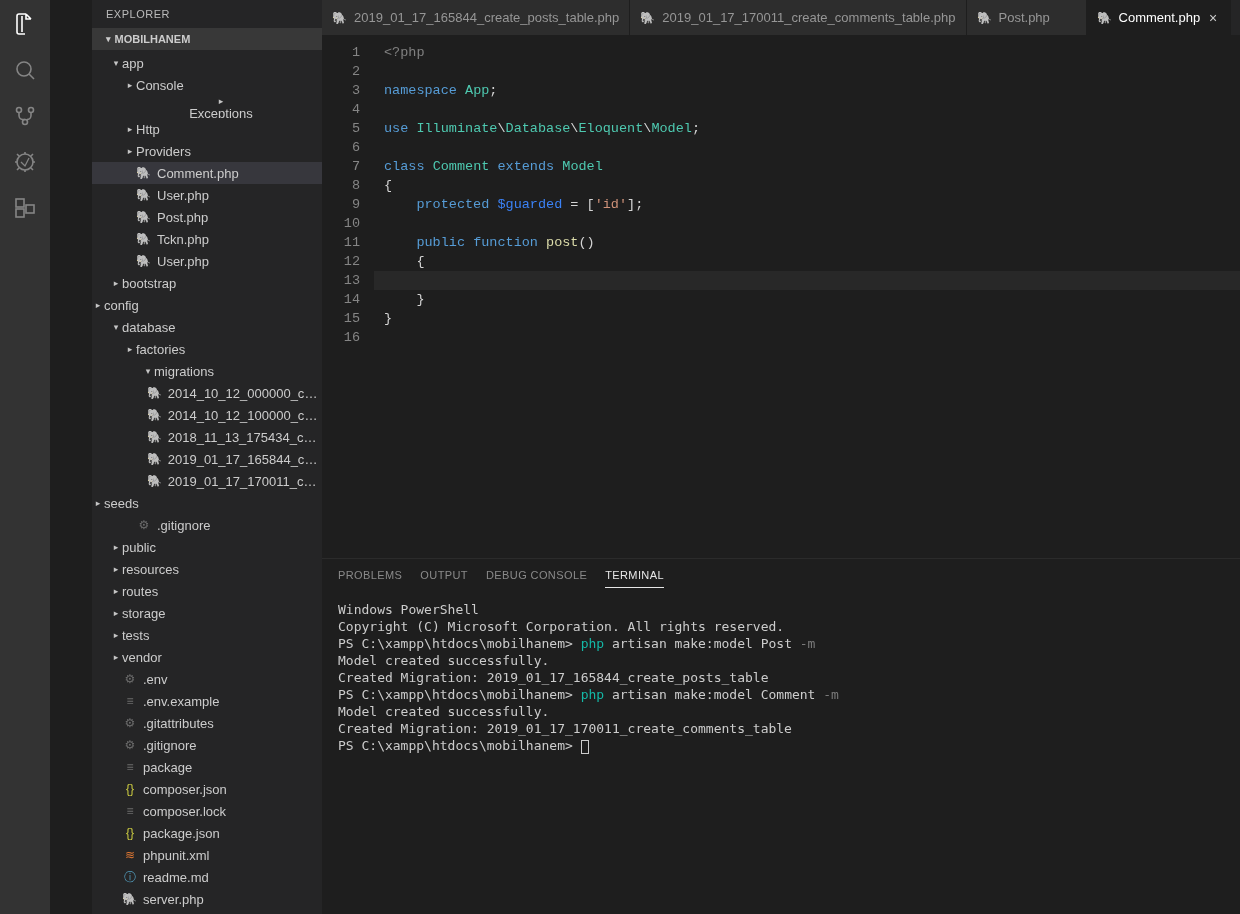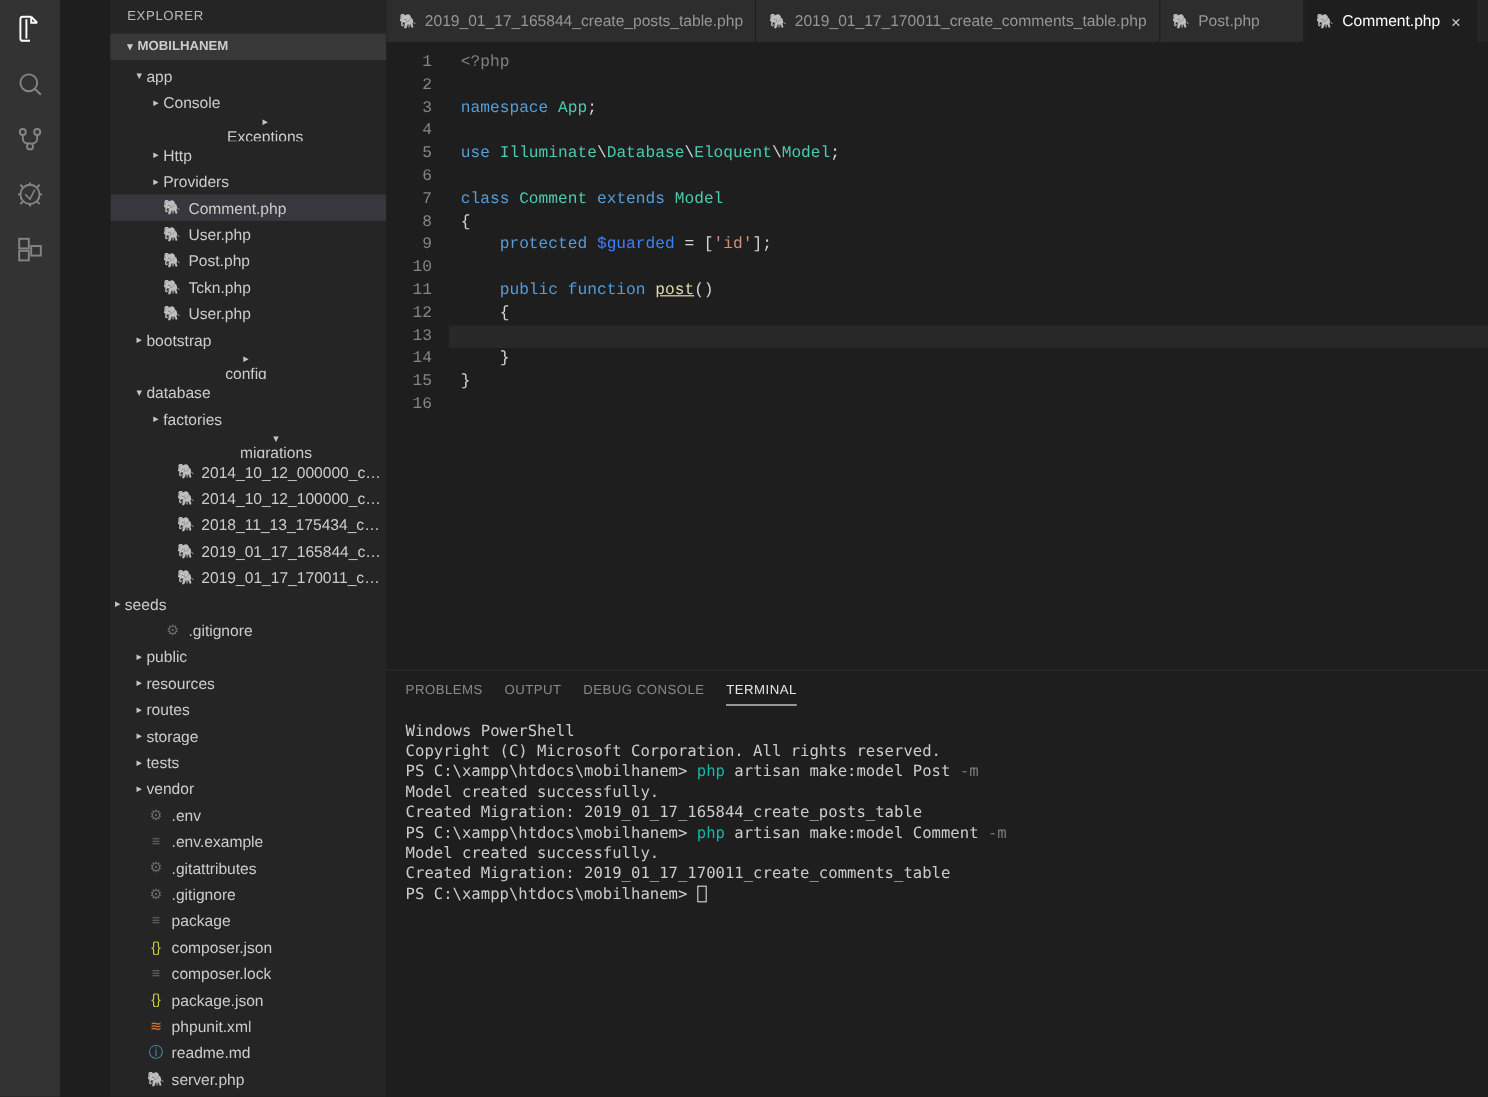--- a/index.html
+++ b/index.html
@@ -51,21 +51,21 @@
 .gutter .ln { height: 19px; }
 .code { flex: 1; padding: 8px 0 8px 10px; white-space: pre; color: #d4d4d4; position: relative; }
 .codeline { height: 19px; }
 .currentline { position: absolute; left: 0; right: 0; height: 19px; background: #282828; pointer-events: none; }
 
 
 .t-tag { color: #808080; }
 .t-kwblue { color: #569cd6; }
 .t-type { color: #4ec9b0; }
 .t-ns { color: #4ec9b0; }
-.t-func { color: #dcdcaa; text-decoration: underline; }
+.t-func { color: #dcdcaa; }
 .t-var { color: #3b82f6; }
 .t-brace { color: #d4d4d4; }
 .t-punct { color: #d4d4d4; }
 .t-str { color: #ce9178; }
 .t-purple { color: #c586c0; }
 
 
 .panel { height: 356px; border-top: 1px solid #2b2b2b; display: flex; flex-direction: column; background: #1e1e1e; }
 .panel-tabs { height: 32px; display: flex; align-items: center; gap: 18px; padding: 0 16px; }
 .panel-tab { font-size: 11px; color: #8a8a8a; letter-spacing: 0.4px; padding: 6px 0; cursor: pointer; border-bottom: 1px solid transparent; }
@@ -167,33 +167,33 @@
         </div>
         <div class="tree-row" style="padding-left: 32px;">
           <span class="tw"></span>
           <span class="fi ic-php">🐘</span>
           <span class="tree-label">User.php</span>
         </div>
         <div class="tree-row" style="padding-left: 18px;">
           <span class="tw closed"></span>
           <span class="tree-label">bootstrap</span>
         </div>
-        <div class="tree-row" style=" flex-direction: column;">
+        <div class="tree-row" style="">
           <span class="tw closed"></span>
           <span class="tree-label">config</span>
         </div>
         <div class="tree-row" style="padding-left: 18px;">
           <span class="tw open"></span>
           <span class="tree-label">database</span>
         </div>
         <div class="tree-row" style="padding-left: 32px;">
           <span class="tw closed"></span>
           <span class="tree-label">factories</span>
         </div>
-        <div class="tree-row" style="padding-left: 50px; flex-direction: column;">
+        <div class="tree-row" style="padding-left: 50px;">
           <span class="tw open"></span>
           <span class="tree-label">migrations</span>
         </div>
         <div class="tree-row" style="padding-left: 46px;">
           <span class="tw"></span>
           <span class="fi ic-php">🐘</span>
           <span class="tree-label">2014_10_12_000000_create_...</span>
         </div>
         <div class="tree-row" style="padding-left: 46px;">
           <span class="tw"></span>

